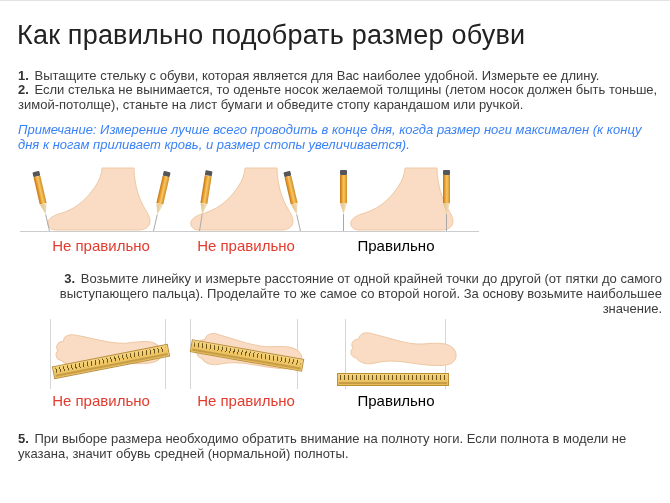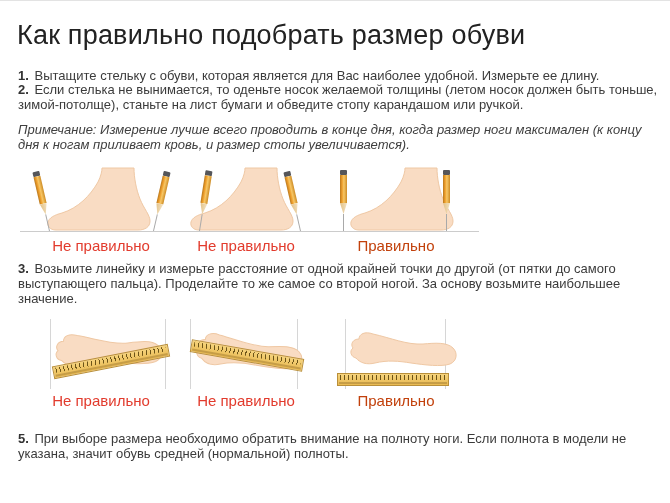--- a/index.html
+++ b/index.html
@@ -3,29 +3,29 @@
 <meta charset="utf-8">
 <style>
   html,body{margin:0;padding:0;width:670px;height:503px;background:#ffffff;overflow:hidden;
     font-family:"Liberation Sans","DejaVu Sans",sans-serif;color:#3b3b3b;}
   .page{position:relative;width:670px;height:482px;border-top:1px solid #e3e3e3;box-sizing:border-box;}
   .title{position:absolute;left:17px;top:20px;margin:0;font-size:27px;line-height:1.1;
     font-weight:400;color:#222;letter-spacing:.2px;}
   .step{position:absolute;left:18px;width:640px;margin:0;font-size:13px;line-height:1.16;color:#3b3b3b;}
   .step b{font-weight:bold;margin-right:2px;color:#333;}
   .note{position:absolute;left:18px;top:121px;width:640px;margin:0;font-size:13px;line-height:1.16;
-    font-style:italic;color:#404040;}
-  #p1{top:67px;} #p2{top:81px;} #p3{top:260px;width:644px;} #p4{top:423px;} #p5{top:430px;}
+    font-style:italic;color:#3b82f6;}
+  #p1{top:67px;} #p2{top:81px;} #p3{top:270px;width:644px;text-align:right;} #p4{top:423px;} #p5{top:430px;}
   .figrow{position:absolute;left:0;width:670px;height:104px;}
   #row1{top:164px;} #row2{top:318px;height:106px;}
   .fig{position:absolute;top:0;width:150px;height:70px;}
   .fig-a{left:26px;} .fig-b{left:171px;} .fig-c{left:321px;}
   .figlabel{position:absolute;width:150px;text-align:center;font-size:15px;line-height:16px;}
   #row1 .figlabel{top:73px;} #row2 .figlabel{top:74px;}
-  .label-wrong{color:#e23b2d;} .label-right{color:#c2410c;}
+  .label-wrong{color:#e23b2d;} .label-right{color:#000000;}
   .baseline{position:absolute;left:-6px;right:-8px;top:66px;height:1px;background:#cccccc;}
   .vline{position:absolute;top:0;width:1px;height:70px;background:#d6d6d6;}
   
   .pencil{position:absolute;top:5px;width:7px;transform-origin:50% 100%;}
   .pencil .pcap{height:5px;background:#55565a;border-radius:1px;}
   .pencil .pbody{height:28px;background:linear-gradient(90deg,#b9781d 0%,#ef9f2c 30%,#f7c766 55%,#cd8b24 100%);}
   .pencil .ptip{height:11px;background:linear-gradient(90deg,#e2c186,#f3e2c2);
     clip-path:polygon(0 0,100% 0,50% 100%);}
   .pencil .pline{width:1px;height:17px;background:#a9a9a9;margin:0 auto;}
   

